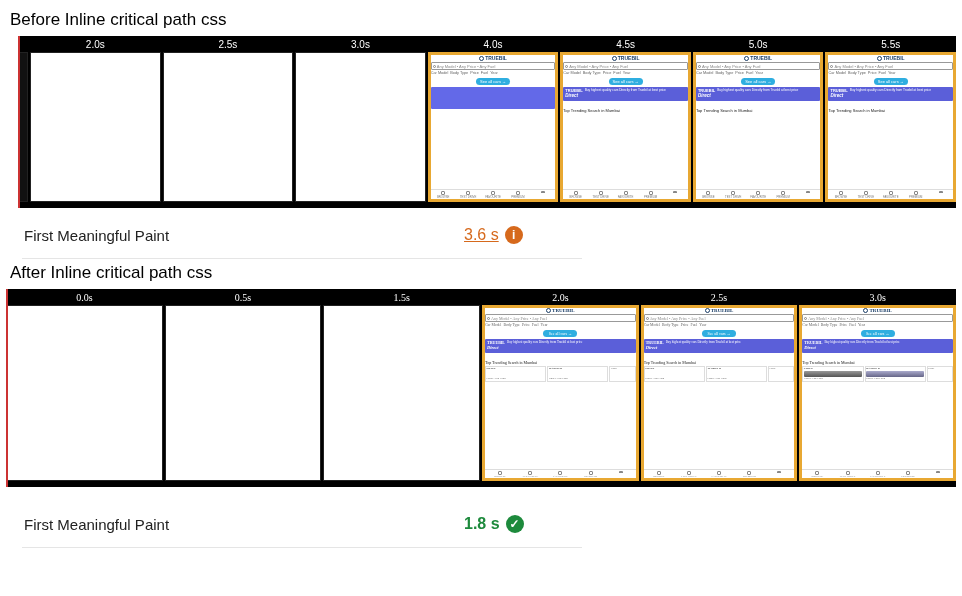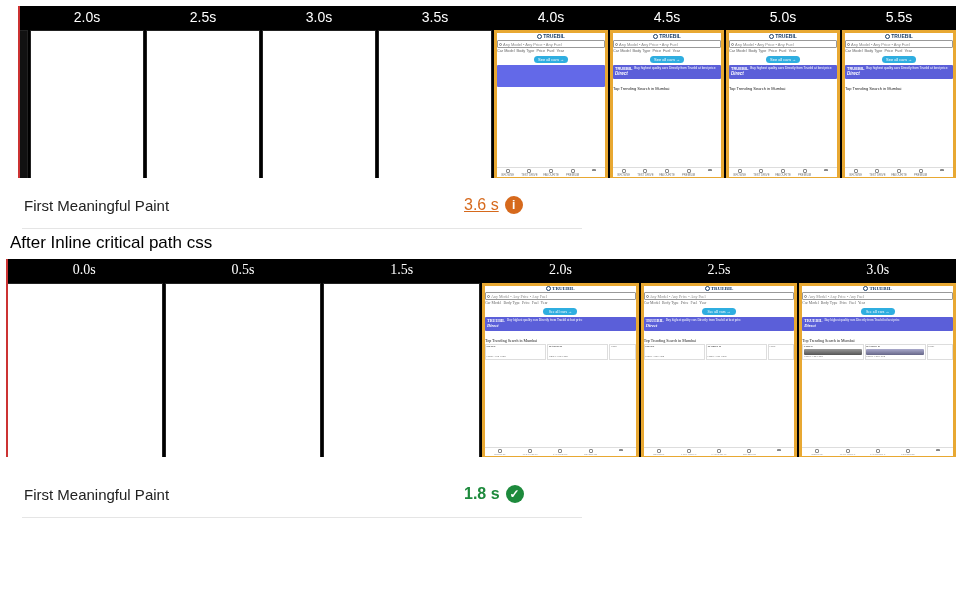--- a/index.html
+++ b/index.html
@@ -3,21 +3,21 @@
   <meta charset="utf-8">
   <style>
     * { box-sizing: border-box; margin: 0; padding: 0; }
     body { font-family: -apple-system, BlinkMacSystemFont, "Segoe UI", Arial, sans-serif; background: #fff; padding: 6px; width: 962px; }
     .section-title { font-size: 17px; font-weight: 400; color: #000; margin: 4px 0 6px 4px; }
     .filmstrip { background: #000; display: flex; align-items: flex-start; padding: 0; gap: 2px; position: relative; height: 172px; overflow: hidden; }
     .filmstrip.before { height: 172px; margin-left: 12px; }
     .filmstrip.after { height: 198px; margin-left: 0; font-family: Liberation Serif, serif; }
     .red-line { position: absolute; left: 0; top: 0; bottom: 0; width: 2px; background: #c33; z-index: 5; }
     .fs-item { display: flex; flex-direction: column; align-items: center; flex: 1; }
-    .fs-time { color: #fff; font-size: 14px; padding: 3px 0; height: 24px; }
+    .fs-time { color: #fff; font-size: 10px; padding: 3px 0; height: 16px; }
     .fs-frame { background: #fff; border: 1px solid #222; width: 100%; height: 150px; position: relative; overflow: hidden; }
     .filmstrip.after .fs-frame { height: 176px; }
     .fs-frame.highlighted { outline: 3px solid #e8a832; outline-offset: -3px; }
     .fs-frame.empty { background: #fff; }
     .mini-page { font-size: 4.5px; color: #333; padding: 2px; height: 100%; display: flex; flex-direction: column; }
     .mini-header { text-align: center; color: #1a3d66; font-weight: bold; font-size: 5px; margin-bottom: 1px; }
     .mini-logo-icon { display: inline-block; width: 5px; height: 5px; border: 0.8px solid #1a3d66; border-radius: 50%; vertical-align: middle; margin-right: 1px; }
     .mini-search { border: 0.5px solid #999; border-radius: 1px; padding: 0.5px 1px; color: #888; margin-bottom: 1px; font-size: 4px; display: flex; align-items: center; gap: 1px; }
     .mini-search .mg { display:inline-block; width:3px; height:3px; border:0.6px solid #888; border-radius:50%; position:relative; }
     .mini-tabs { display: flex; gap: 2px; color: #666; font-size: 3.8px; margin-bottom: 2px; }
@@ -48,41 +48,38 @@
     .metric-icon { width: 18px; height: 18px; border-radius: 50%; display: inline-flex; align-items: center; justify-content: center; color: #fff; font-size: 12px; font-weight: bold; }
     .metric-icon.warn { background: #d6691c; }
     .metric-icon.pass { background: #1d8a3c; }
     .metric-hr { border: none; border-top: 1px solid #e5e5e5; width: 560px; margin-left: 16px; margin-top: 14px; }
     .before-first-col { width: 10px; flex: 0 0 10px; }
   </style>
 </head>
 <body>
 
 <div>
+  <div class="section-title">Before Inline critical path css</div>
   <div class="filmstrip before">
     <div class="red-line"></div>
 
     <div class="fs-item before-first-col">
       <div class="fs-time"></div>
       <div class="fs-frame empty" style="background:#111;"></div>
     </div>
     <div class="fs-item">
       <div class="fs-time">2.0s</div>
       <div class="fs-frame empty"></div>
     </div>
     <div class="fs-item">
       <div class="fs-time">2.5s</div>
       <div class="fs-frame empty"></div>
     </div>
     <div class="fs-item">
       <div class="fs-time">3.0s</div>
-      <div class="fs-frame empty"></div>
-    </div>
-    <div class="fs-item">
-      <div class="fs-time">3.5s</div>
       <div class="fs-frame empty"></div>
     </div>
 
     <div class="fs-item">
       <div class="fs-time">4.0s</div>
       <div class="fs-frame highlighted partial">
         <div class="mini-page">
           <div class="mini-header"><span class="mini-logo-icon"></span><span>TRUEBIL</span></div>
           <div class="mini-search">
               <span class="mg"></span>

